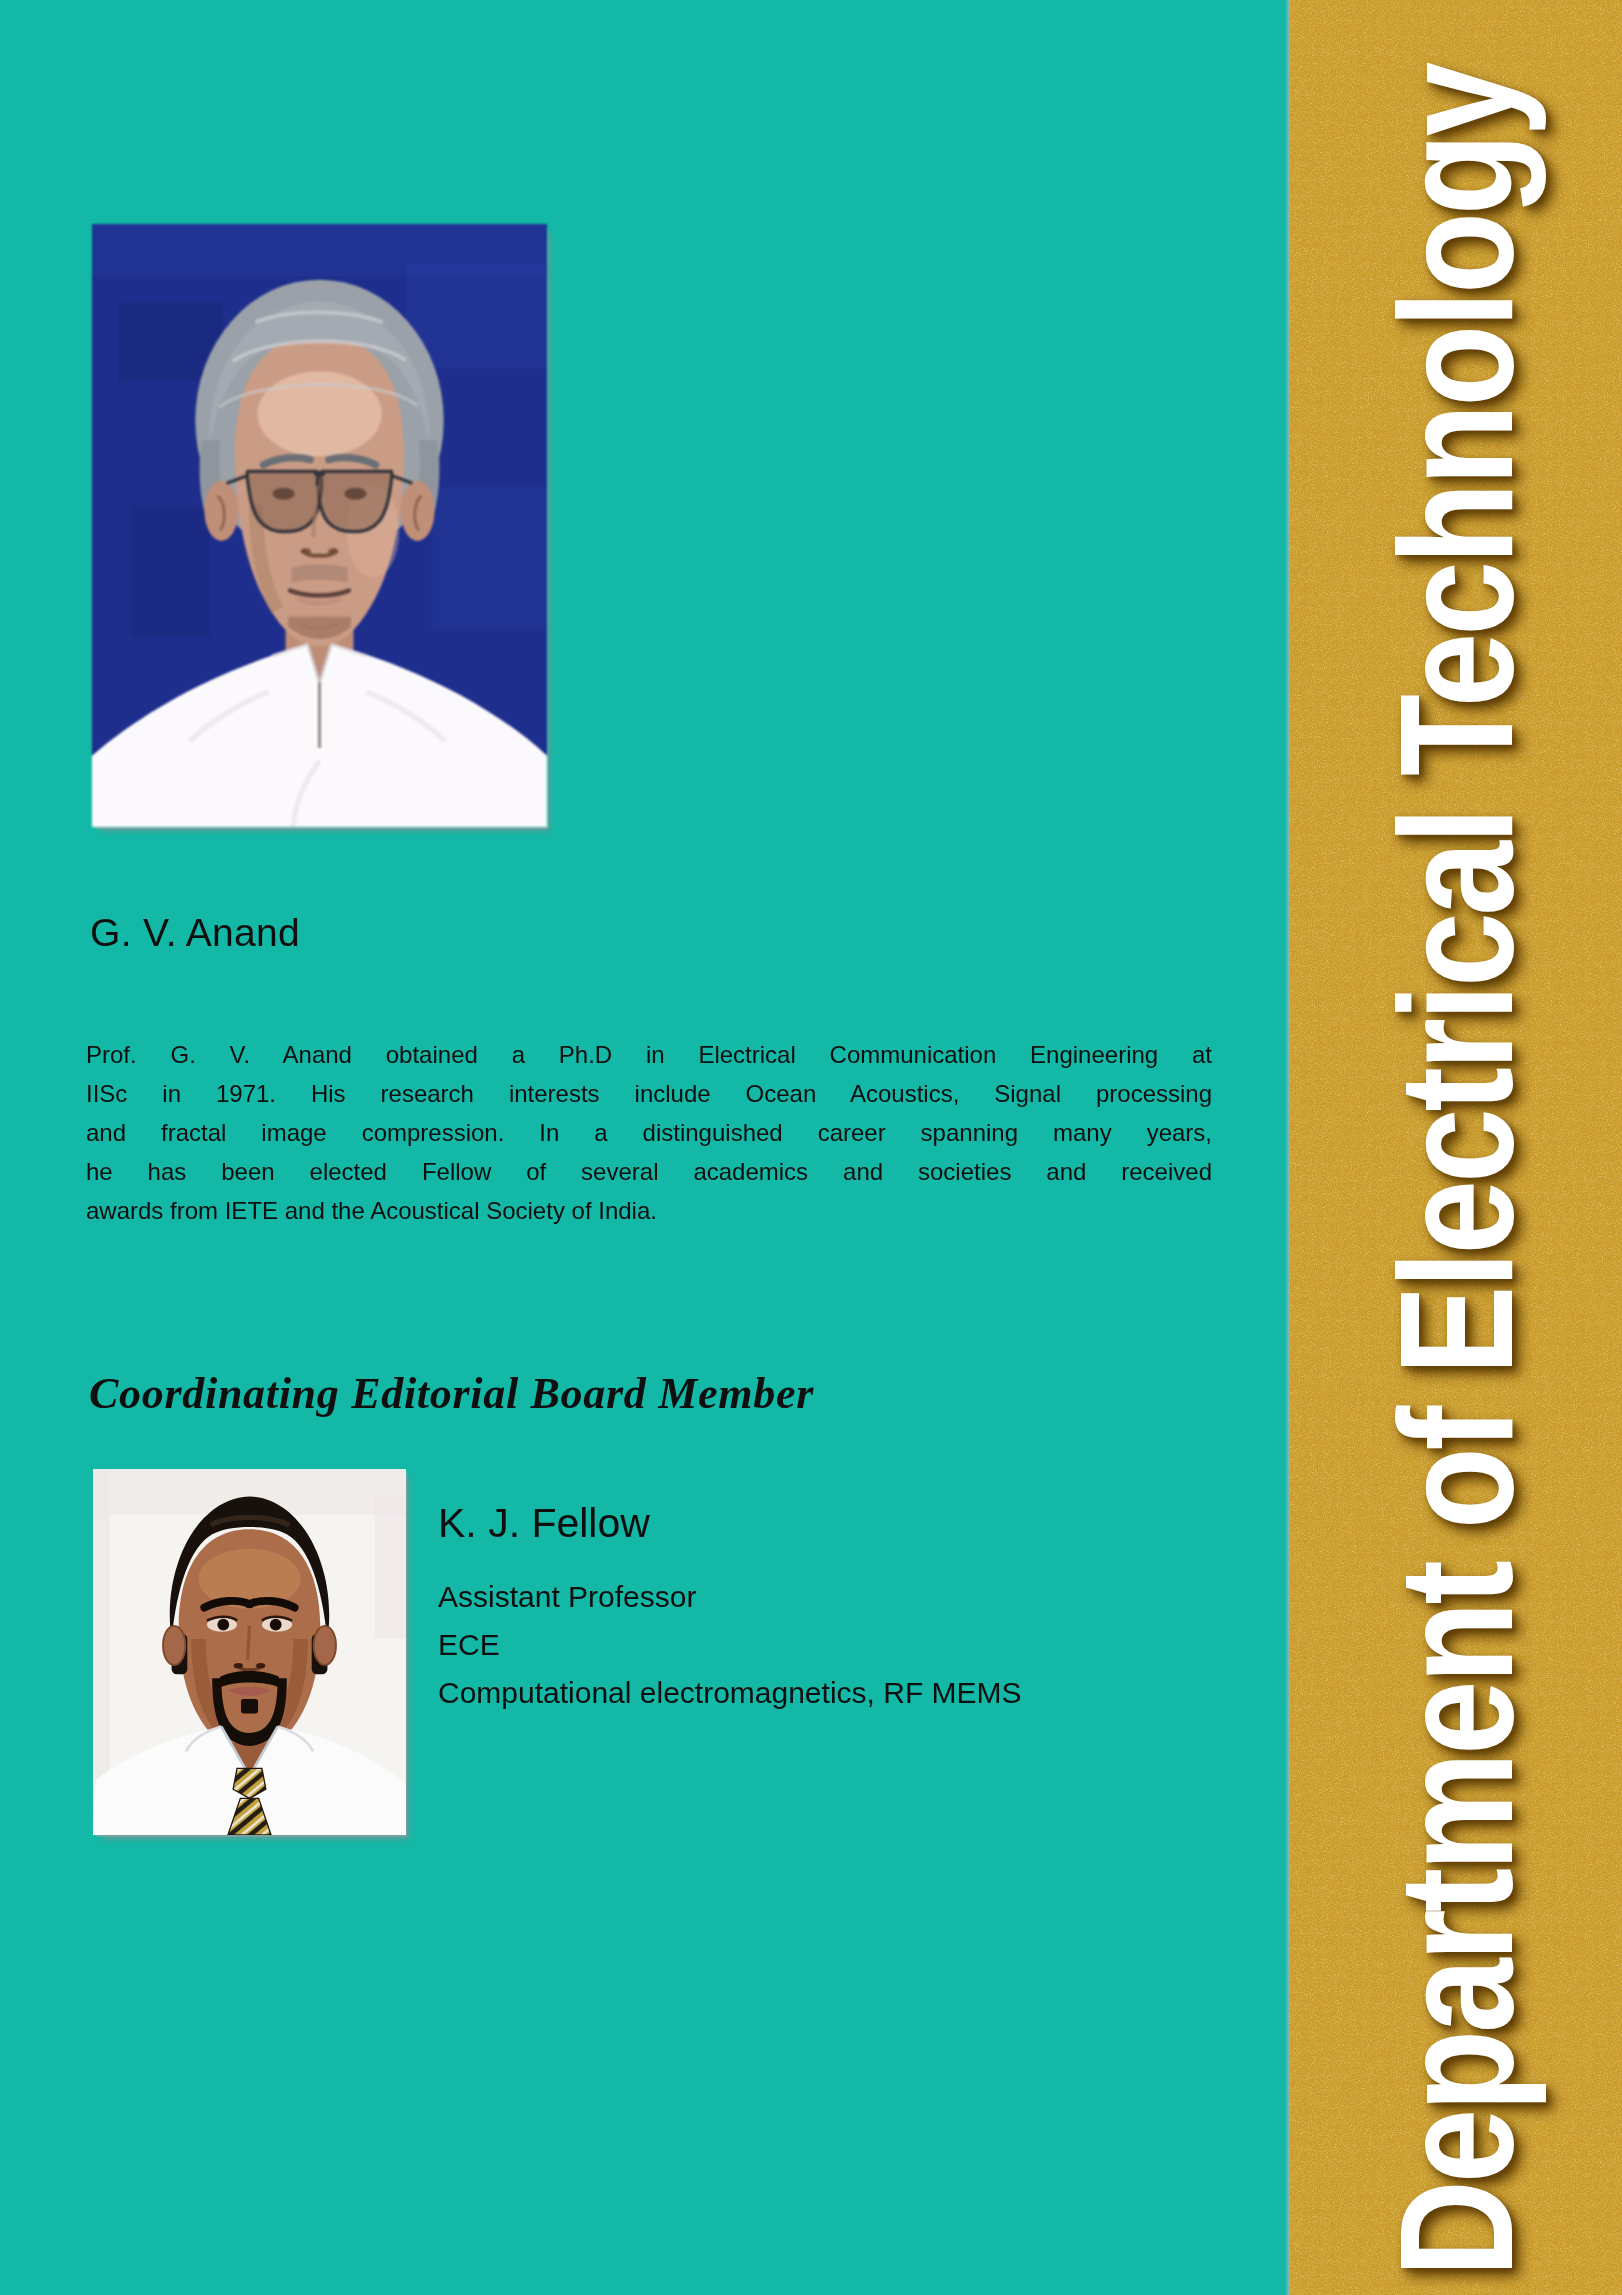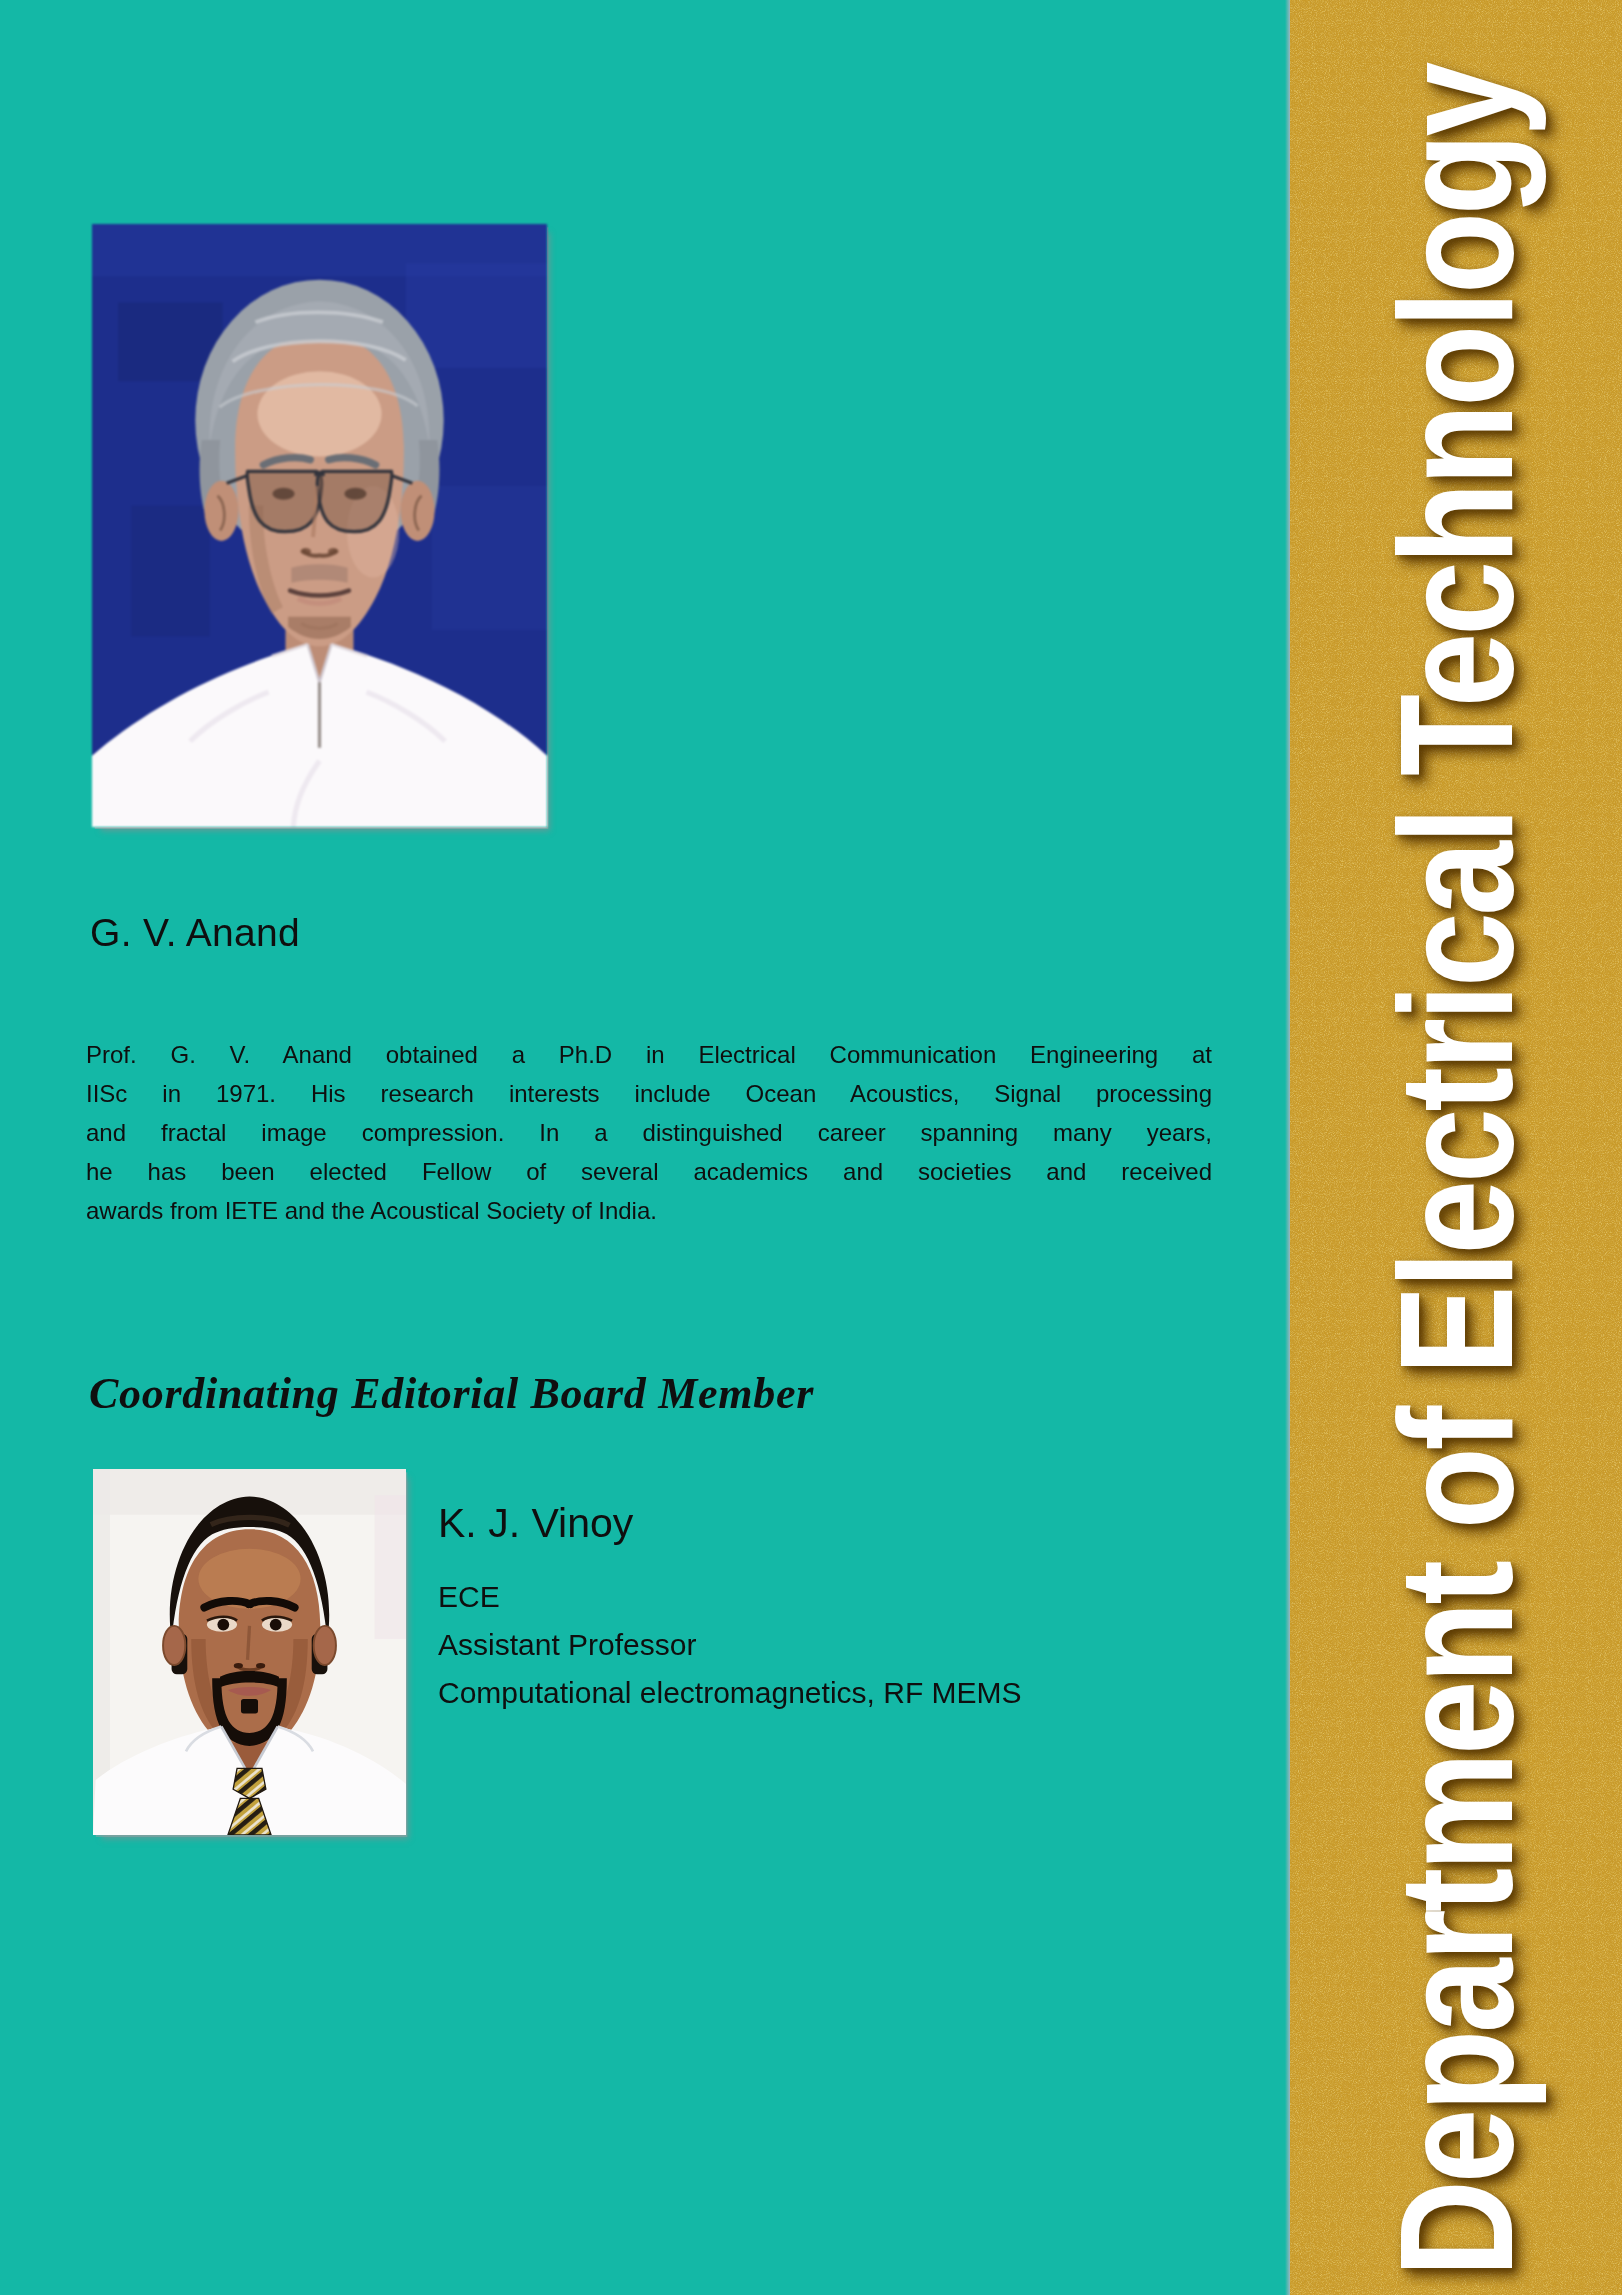--- a/index.html
+++ b/index.html
@@ -174,24 +174,24 @@
       <path d="M196 394 L239 470" stroke="#c6cad2" stroke-width="4" fill="none"></path>
       <path d="M282 394 L239 470" stroke="#c6cad2" stroke-width="4" fill="none"></path>
       <path d="M196 394 C170 402 150 416 142 432" stroke="#d9dce2" stroke-width="4" fill="none"></path>
       <path d="M282 394 C308 402 328 416 336 432" stroke="#d9dce2" stroke-width="4" fill="none"></path>
 
       <path d="M220 458 L258 458 L264 490 L239 504 L214 490 Z" fill="url(#tiepat)" stroke="#20180f" stroke-width="2"></path>
       <path d="M225 504 L253 504 L272 560 L206 560 Z" fill="url(#tiepat)" stroke="#20180f" stroke-width="2"></path>
     </svg>
   </div>
 
-  <div class="name2">K. J. Vinoy</div>
+  <div class="name2">K. J. Fellow</div>
   <div class="vinfo">
+    <div>Assistant Professor</div>
     <div>ECE</div>
-    <div>Assistant Professor</div>
     <div>Computational electromagnetics, RF MEMS</div>
   </div>
 
   <div class="banner">
     <svg class="noise" preserveAspectRatio="none" viewBox="0 0 508 3508" width="332" height="2295">
       <filter id="spk1" x="-5%" y="-5%" width="110%" height="110%">
         <feTurbulence type="fractalNoise" baseFrequency="0.7" numOctaves="2" seed="3" stitchTiles="stitch"></feTurbulence>
         <feColorMatrix type="matrix" values="0 0 0 0 0.58  0 0 0 0 0.36  0 0 0 0 0.07  1.3 1.3 1.3 0 -1.75"></feColorMatrix>
       </filter>
       <filter id="spk2" x="-5%" y="-5%" width="110%" height="110%">

